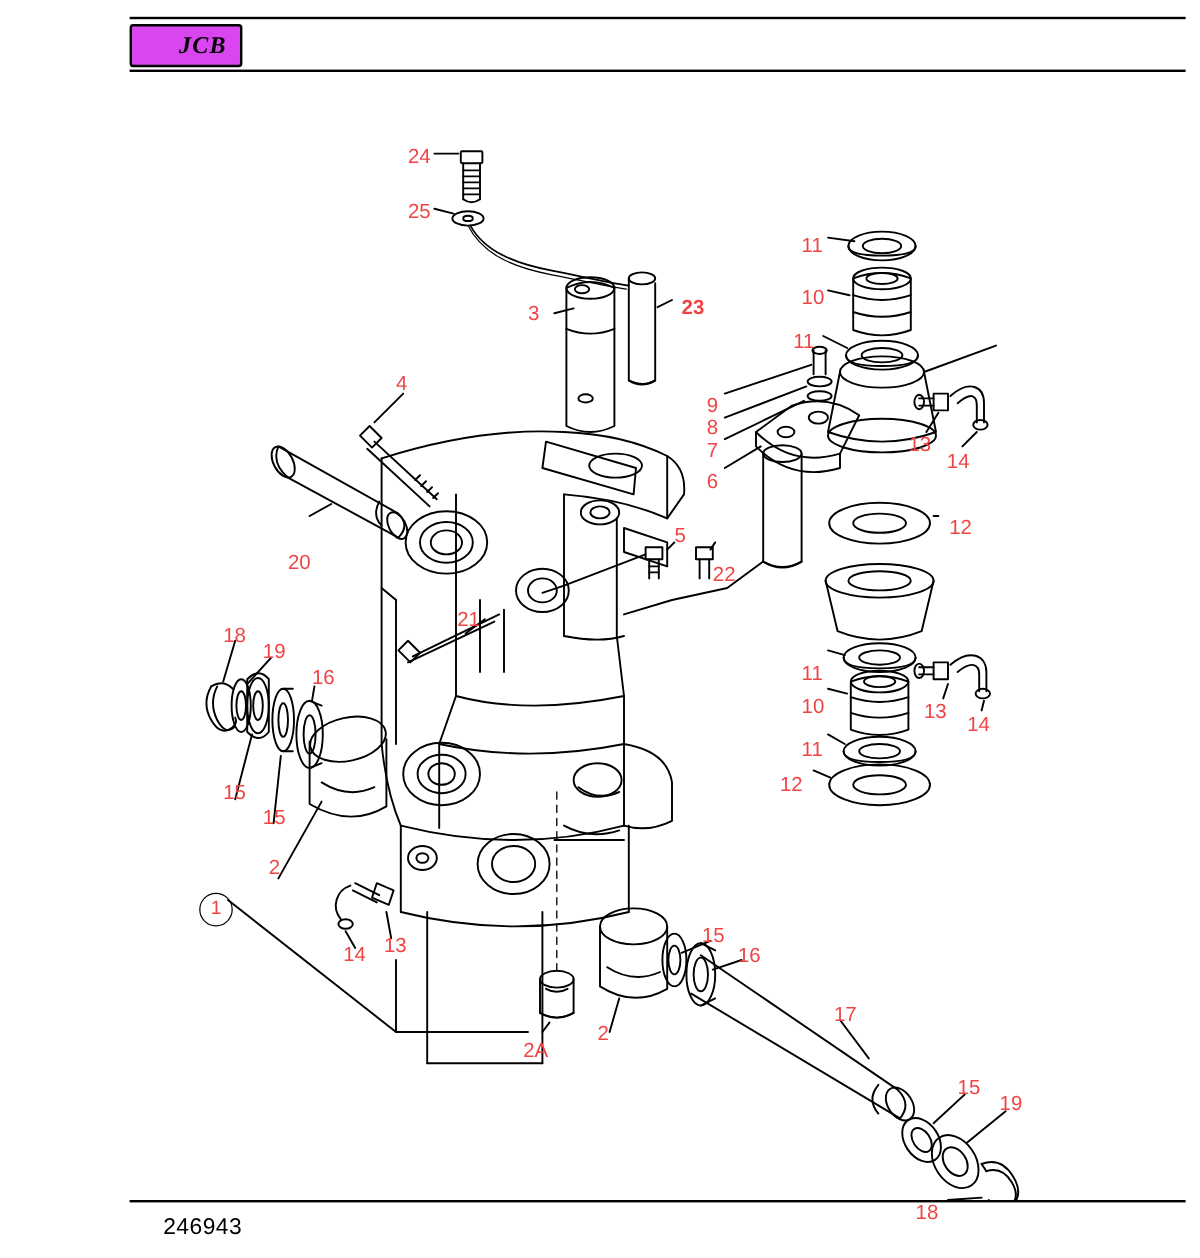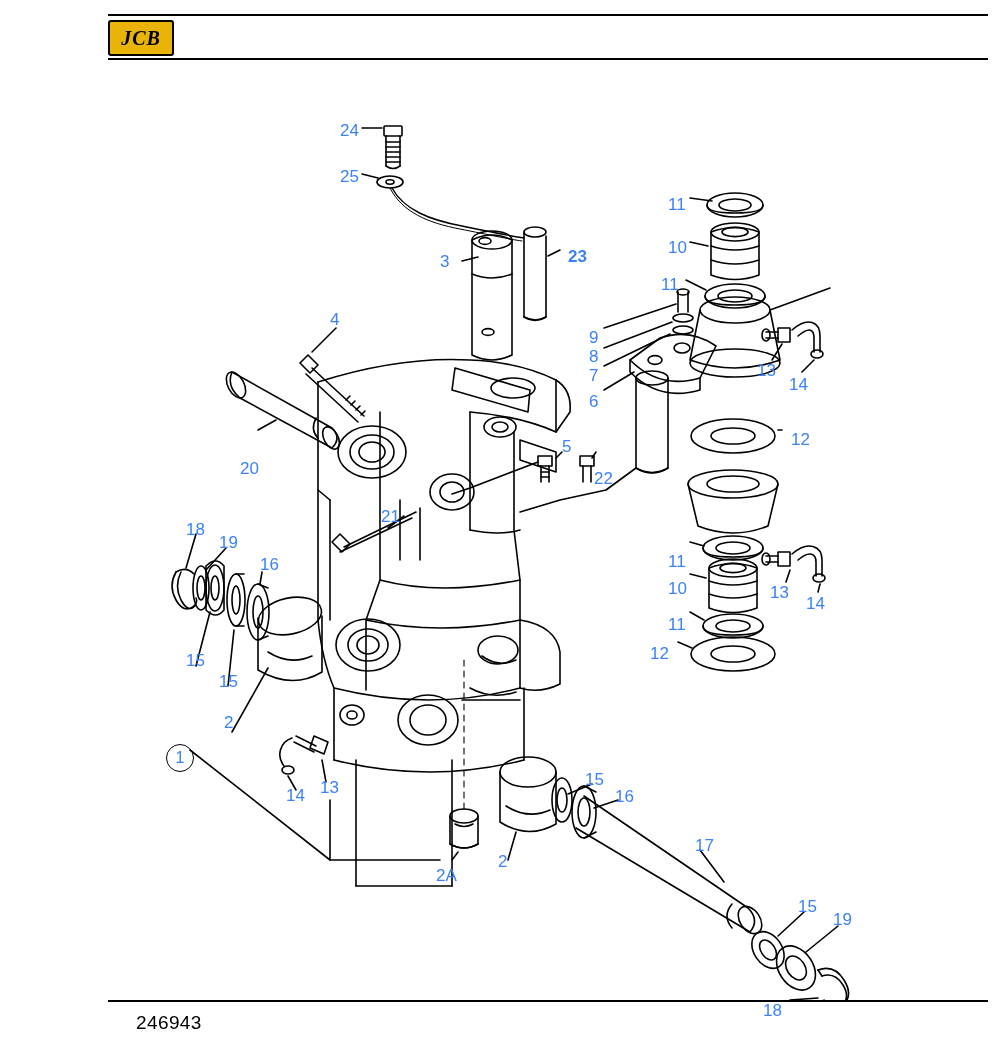--- a/index.html
+++ b/index.html
@@ -46,25 +46,26 @@
     background: #000;
   }
   .logo {
     position: absolute;
     left: 0px;
     top: 6px;
     width: 62px;
     height: 32px;
     border: 2px solid #000;
     border-radius: 3px;
-    background: #eab308;
+    background: #d946ef;
     display: flex;
     align-items: center;
     justify-content: center;
     overflow: hidden;
+    padding-left: 28px;
   }
   .logo-text {
     font-family: "Liberation Serif", serif;
     font-weight: bold;
     font-style: italic;
     font-size: 20px;
     letter-spacing: 1px;
     line-height: 1;
     color: #000;
   }
@@ -106,21 +107,21 @@
   }
   #drawing svg {
     display: block;
   }
 
   
   .callout {
     position: absolute;
     font-size: 17px;
     font-family: "Liberation Sans", sans-serif;
-    color: #3b82f6;
+    color: #ef4444;
     white-space: nowrap;
     line-height: 1;
   }
   .callout.circled {
     width: 26px;
     height: 26px;
     border: 1.6px solid #000;
     border-radius: 50%;
     display: flex;
     align-items: center;

